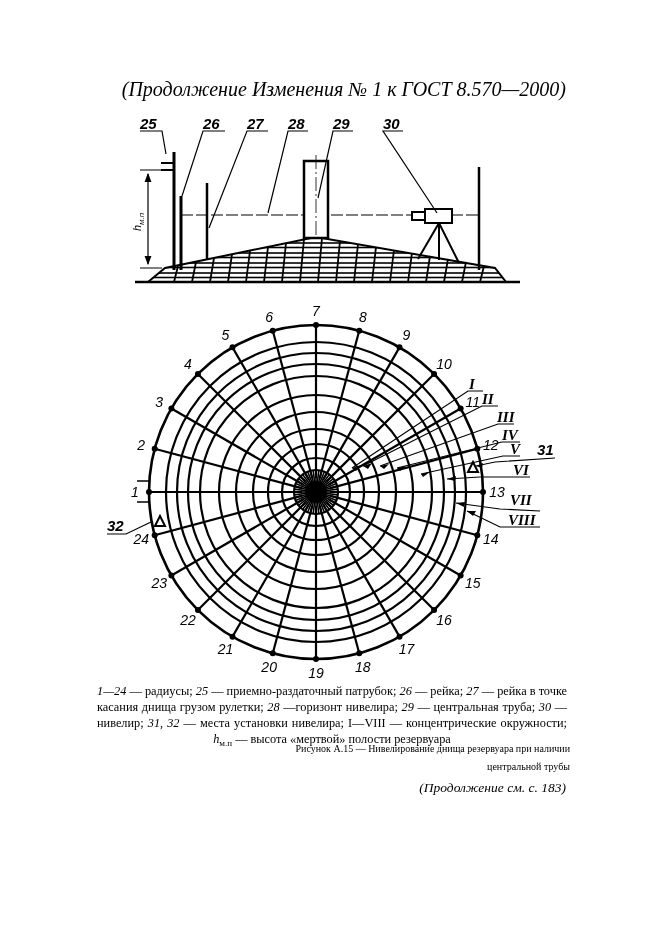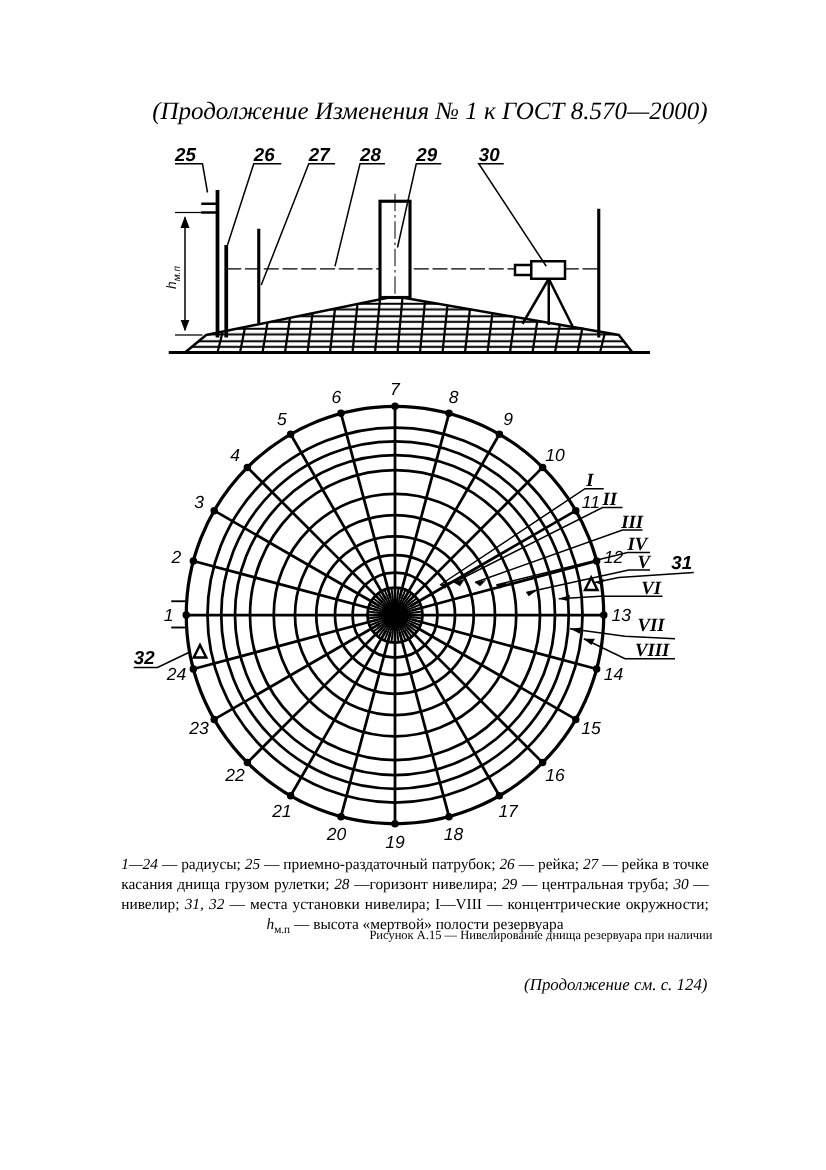--- a/index.html
+++ b/index.html
@@ -297,15 +297,16 @@
     <text class="lbl" x="107" y="531">32</text>
   </g>
 </svg>
 
 <div class="legend">
   <i>1—24</i><span> — радиусы; </span><i>25</i><span> — приемно-раздаточный патрубок; </span><i>26</i><span> — рейка; </span><i>27</i><span> — рейка в точке касания днища грузом рулетки; </span><i>28</i><span> —горизонт нивелира; </span><i>29</i><span> — центральная труба; </span><i>30</i><span> — нивелир;  </span><i>31, 32</i><span> — места установки нивелира; I—VIII — концентрические окружности; </span><i>h</i><sub style="font-size:9px">м.п</sub><span> — высота «мертвой» полости резервуара</span>
 </div>
 
 <div class="caption">
   <div>Рисунок А.15 — Нивелирование днища резервуара при наличии</div>
+  <div>центральной трубы</div>
 </div>
 
-<div class="cont">(Продолжение см. с. 124)</div>
+<div class="cont">(Продолжение см. с. 183)</div>
 
 </body></html>

